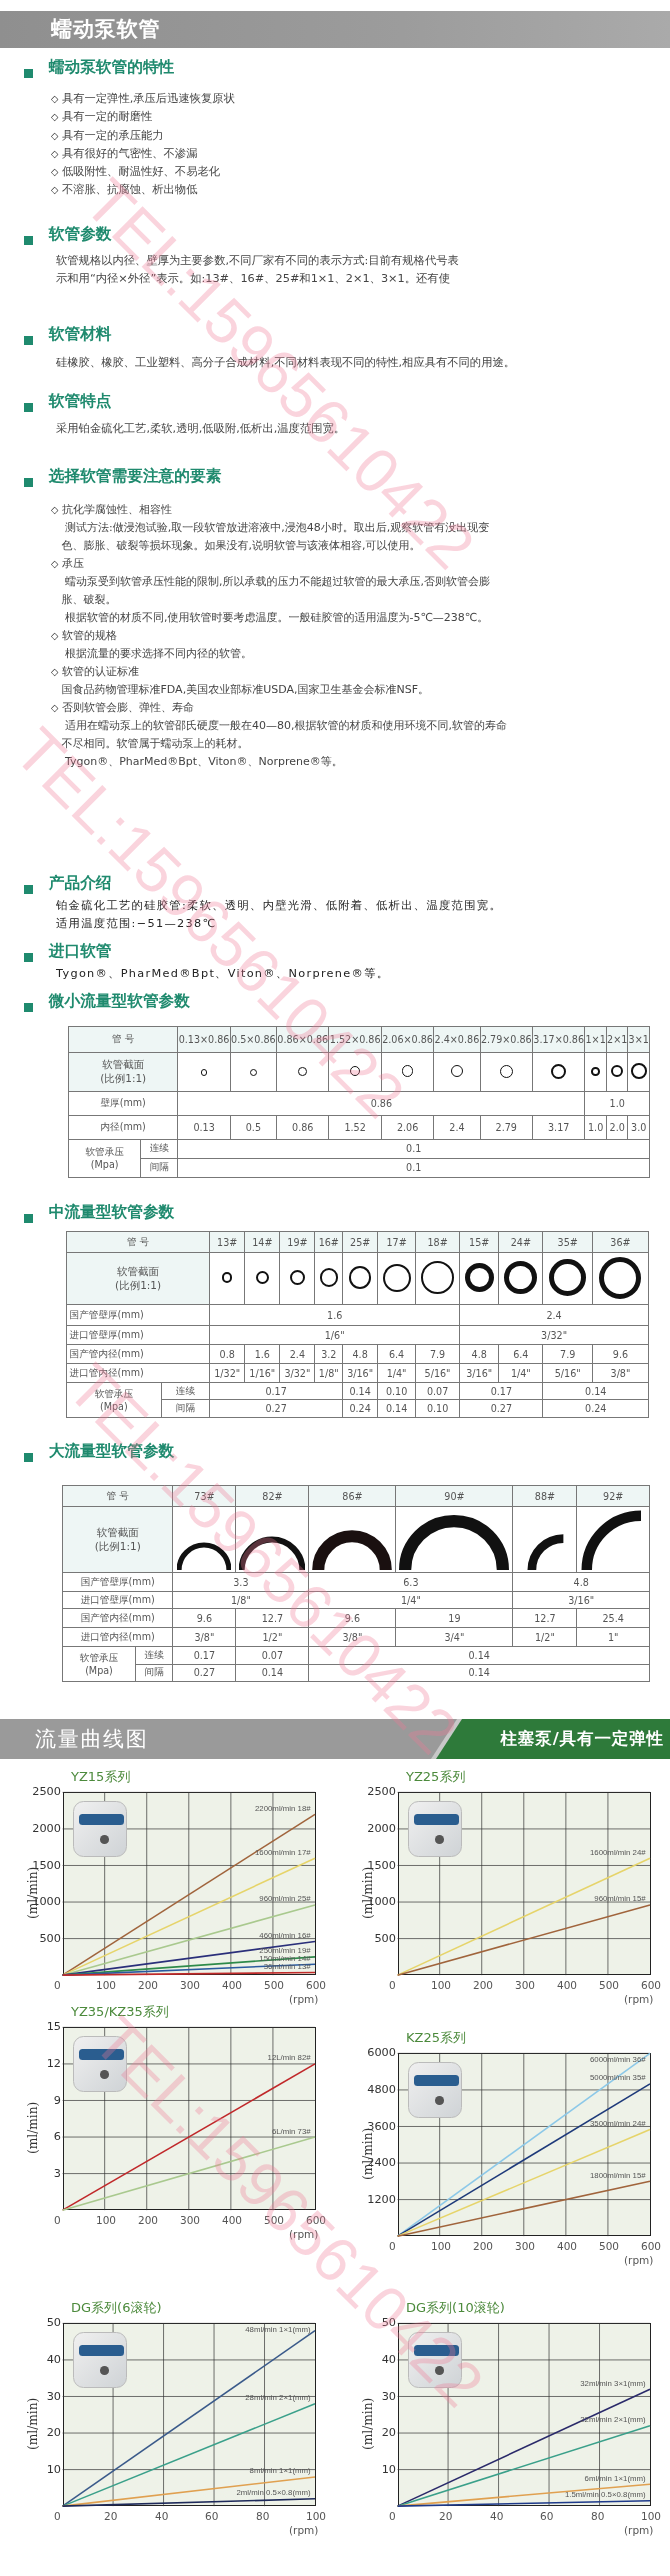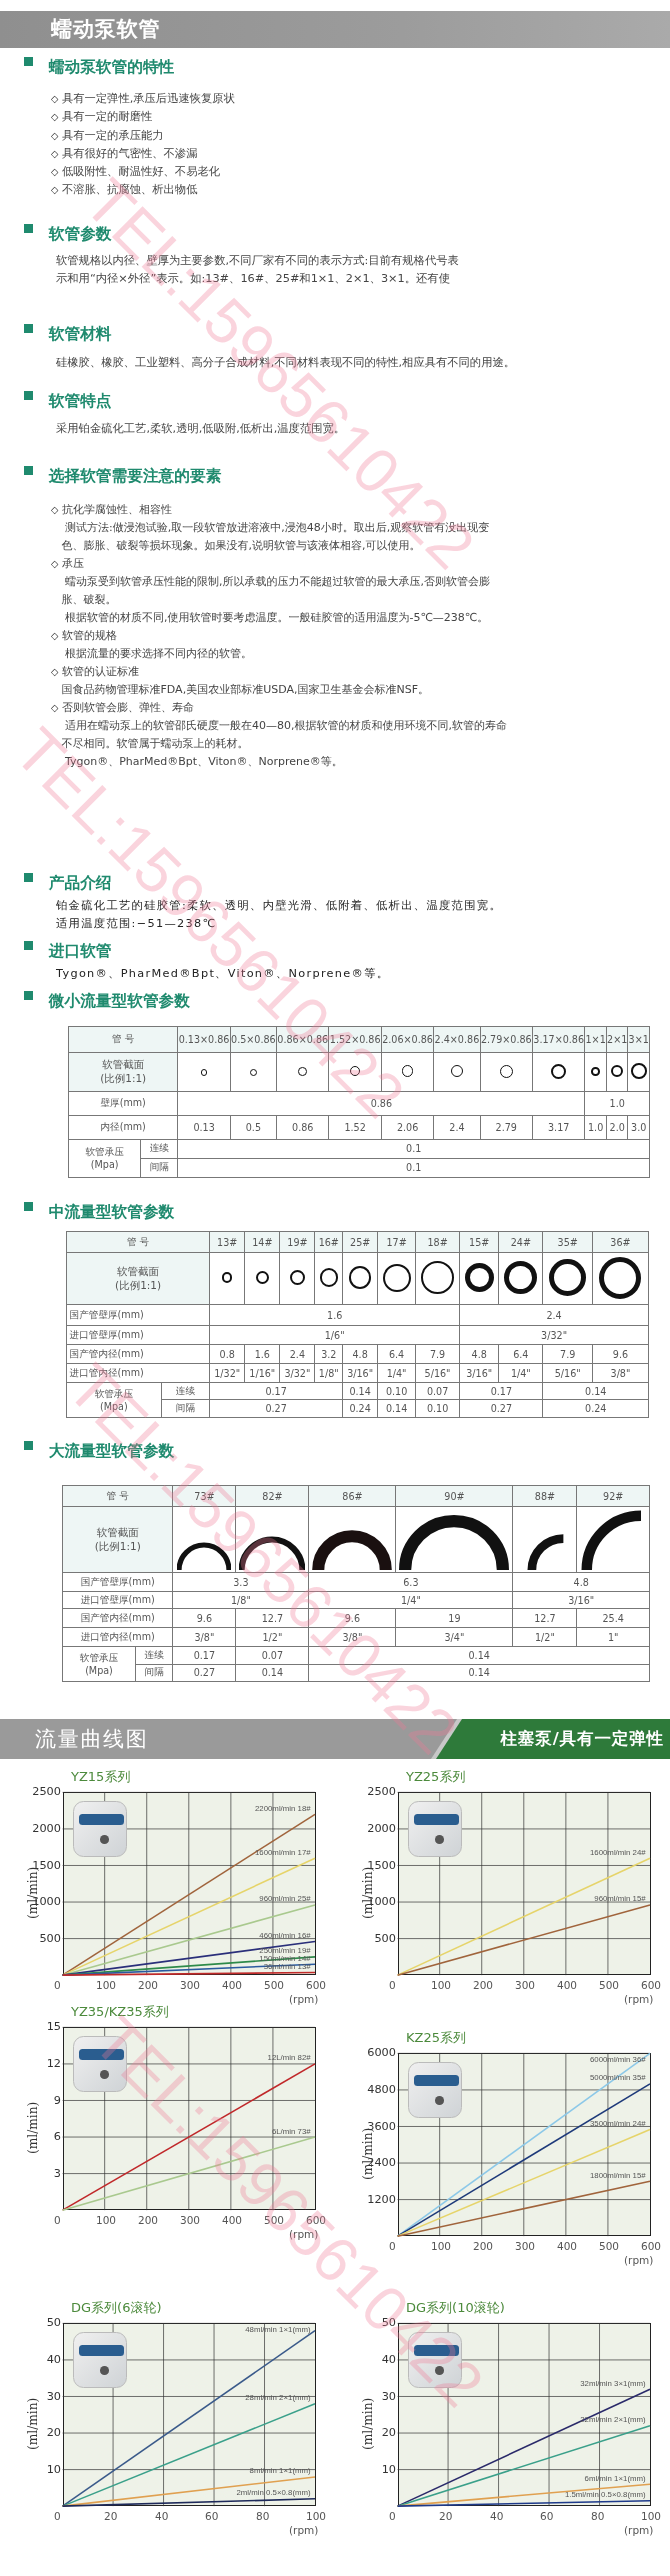--- a/index.html
+++ b/index.html
@@ -3,21 +3,21 @@
 <meta charset="utf-8">
 <style>
 *{box-sizing:border-box;margin:0;padding:0}
 body{width:671px;height:2576px;background:#fff;font-family:"DejaVu Sans","Liberation Sans",sans-serif;color:#333;position:relative;overflow:hidden}
 .banner{position:absolute;left:0;width:671px;height:37px;background:linear-gradient(90deg,#8f8f8f,#9c9c9c 60%,#aaa);color:#fff;font-weight:bold;font-size:21px;padding-left:51px;line-height:37px;letter-spacing:0.9px}
 .banner2{position:absolute;left:0;top:1719px;width:671px;height:40px;background:#9a9a9a}
 .banner2 .t{position:absolute;left:35px;top:0;line-height:40px;color:#fff;font-weight:normal;font-size:21px;letter-spacing:1.7px}
 .banner2 .g{position:absolute;right:0;top:0;height:40px;width:235px;background:#2e7a3a;clip-path:polygon(26px 0,100% 0,100% 100%,0 100%)}
 .banner2 .gs{position:absolute;left:431px;top:0;height:40px;width:52px;background:#c8c8c8;clip-path:polygon(26px 0,52px 0,26px 100%,0 100%)}
 .banner2 .g span{position:absolute;right:7px;top:0;line-height:40px;color:#fff;font-weight:bold;font-size:16.5px;letter-spacing:0.9px}
-.h2{position:absolute;left:24.4px;font-size:15.7px;font-weight:bold;color:#1f8a6e;display:flex;align-items:flex-start}
+.h2{position:absolute;left:24.4px;font-size:15.7px;font-weight:bold;color:#1f8a6e;display:flex;align-items:flex-end}
 .h2 .sq{width:8.7px;height:8.7px;background:#1f8a6e;margin-right:15.7px;display:inline-block}
 .bul{position:absolute;left:51px;font-size:11.3px;line-height:18.3px;color:#444}
 .bul .d{font-size:9.6px;color:#222;margin-right:3.5px}
 .para{position:absolute;left:56px;font-size:11.3px;line-height:18.3px;color:#444}
 .ind{padding-left:14px}
 table{position:absolute;border-collapse:collapse;font-size:9.6px;color:#555;text-align:center}
 td{border:0.9px solid #777;padding:0}
 tr.hd td{background:#eef6f5}
 .thick{border-top:1.7px solid #4aa596;border-bottom:1.7px solid #4aa596}
 .ring{display:inline-block;border-radius:50%;border-style:solid;border-color:#111}

